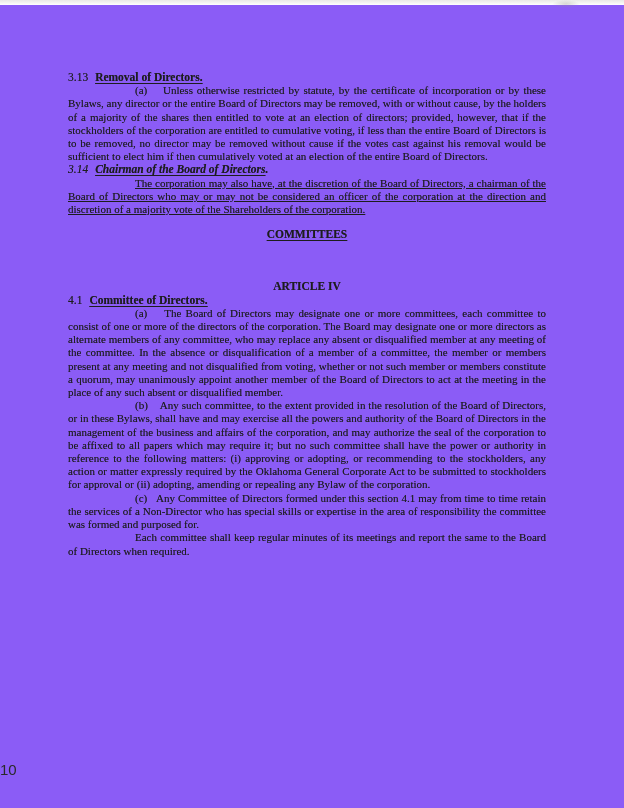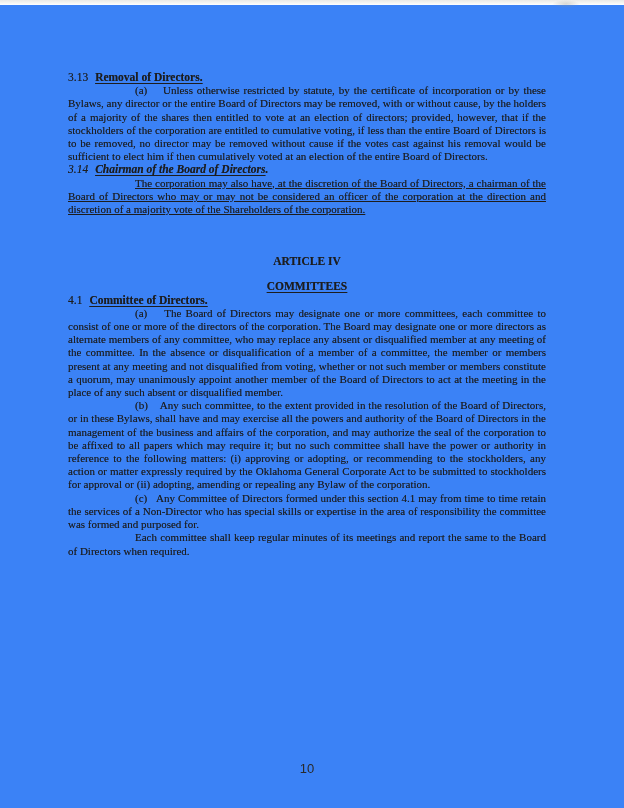--- a/index.html
+++ b/index.html
@@ -9,21 +9,21 @@
   }
   body {
     width: 624px;
     height: 808px;
     font-family: "Liberation Serif", "DejaVu Serif", serif;
   }
   .page {
     position: relative;
     width: 624px;
     height: 808px;
-    background: #3b82f6;
+    background: #8b5cf6;
     overflow: hidden;
     color: #1d1d1d;
   }
   .scan-band-top {
     position: absolute;
     top: 0; left: 0;
     width: 100%; height: 5px;
     background: linear-gradient(180deg, #e9e9e6 0%, #f5f5f2 55%, #ffffff 100%);
     pointer-events: none;
   }
@@ -87,23 +87,23 @@
   .m-p41a   { margin-top: 5px;  }
   .m-p41b   { margin-top: 3px;  }
   .m-p41c   { margin-top: 1px;  }
   .m-h42    { margin-top: 20px; }
   .m-p42    { margin-top: 6px;  }
   .page-number {
     position: absolute;
     top: 761px;
     left: 0;
     width: 614px;
-    text-align: center;
+    text-align: left;
     font-family: "Liberation Sans", "DejaVu Sans", sans-serif;
-    font-size: 13px;
+    font-size: 15px;
     color: #2a2a2a;
   }
 </style>
 </head>
 <body>
 
 <div class="page">
 
   <div class="scan-band-top"></div>
   <div class="scan-smudge-top-right"></div>
@@ -113,25 +113,25 @@
     <div class="heading-row m-h313">
       <span class="sec-num">3.13</span><span class="sec-title">Removal of Directors.</span>
     </div>
     <p class="para m-p313a">(a)&nbsp;&nbsp;&nbsp;&nbsp;Unless otherwise restricted by statute, by the certificate of incorporation or by these Bylaws, any director or the entire Board of Directors may be removed, with or without cause, by the holders of a majority of the shares then entitled to vote at an election of directors; provided, however, that if the stockholders of the corporation are entitled to cumulative voting, if less than the entire Board of Directors is to be removed, no director may be removed without cause if the votes cast against his removal would be sufficient to elect him if then cumulatively voted at an election of the entire Board of Directors.</p>
 
     <div class="heading-row m-h314">
       <span class="sec-num">3.14</span><span class="sec-title">Chairman of the Board of Directors</span><span class="sec-title-suffix">.</span>
     </div>
     <p class="para m-p314">The corporation may also have, at the discretion of the Board of Directors, a chairman of the Board of Directors who may or may not be considered an officer of the corporation at the direction and discretion of a majority vote of the Shareholders of the corporation.</p>
 
+    <div class="center-heading underlined m-comm">
+      <span class="ch-text">COMMITTEES</span>
+    </div>
     <div class="center-heading m-artiv">
       <span class="ch-text">ARTICLE IV</span>
-    </div>
-    <div class="center-heading underlined m-comm">
-      <span class="ch-text">COMMITTEES</span>
     </div>
 
     <div class="heading-row m-h41">
       <span class="sec-num">4.1</span><span class="sec-title">Committee of Directors.</span>
     </div>
     <p class="para m-p41a">(a)&nbsp;&nbsp;&nbsp;&nbsp;The Board of Directors may designate one or more committees, each committee to consist of one or more of the directors of the corporation. The Board may designate one or more directors as alternate members of any committee, who may replace any absent or disqualified member at any meeting of the committee. In the absence or disqualification of a member of a committee, the member or members present at any meeting and not disqualified from voting, whether or not such member or members constitute a quorum, may unanimously appoint another member of the Board of Directors to act at the meeting in the place of any such absent or disqualified member.</p>
     <p class="para m-p41b">(b)&nbsp;&nbsp;&nbsp;&nbsp;Any such committee, to the extent provided in the resolution of the Board of Directors, or in these Bylaws, shall have and may exercise all the powers and authority of the Board of Directors in the management of the business and affairs of the corporation, and may authorize the seal of the corporation to be affixed to all papers which may require it; but no such committee shall have the power or authority in reference to the following matters: (i) approving or adopting, or recommending to the stockholders, any action or matter expressly required by the Oklahoma General Corporate Act to be submitted to stockholders for approval or (ii) adopting, amending or repealing any Bylaw of the corporation.</p>
     <p class="para m-p41c">(c)&nbsp;&nbsp;&nbsp;Any Committee of Directors formed under this section 4.1 may from time to time retain the services of a Non-Director who has special skills or expertise in the area of responsibility the committee was formed and purposed for.</p>
 
     <p class="para m-p42">Each committee shall keep regular minutes of its meetings and report the same to the Board of Directors when required.</p>

